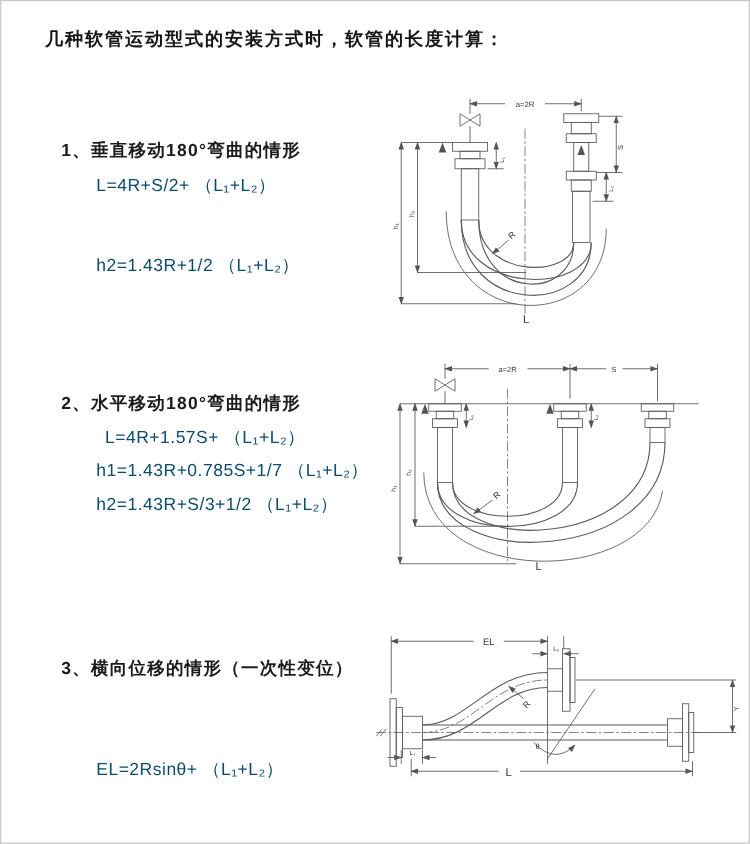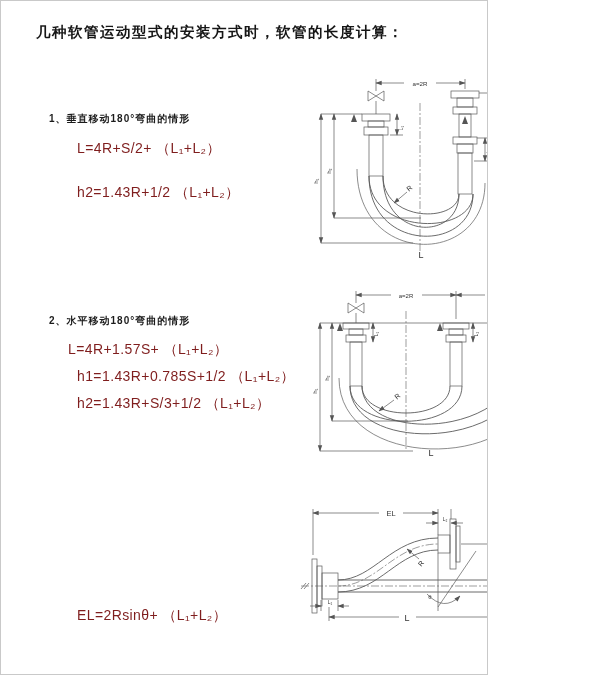--- a/index.html
+++ b/index.html
@@ -1,49 +1,50 @@
 <!DOCTYPE html>
 <html><head>
 <meta charset="utf-8">
 <style>
   html,body{margin:0;padding:0;}
   .page{
-    position:relative;width:488px;height:675px;background:#ffffff;
+    position:relative;width:600px;height:675px;background:#ffffff;
     border:1px solid #c9c9c9;box-sizing:border-box;overflow:hidden;
     font-family:"Liberation Sans","DejaVu Sans",sans-serif;
   }
   .txt{position:absolute;white-space:nowrap;color:#1f1f1f;line-height:1.1;}
   .doc-title{font-size:14.5px;font-weight:700;letter-spacing:1.5px;color:#161616;}
-  .sec-head{font-size:10px;font-weight:700;letter-spacing:1px;color:#1b1b1b;}
-  .formula{font-size:14px;letter-spacing:.4px;color:#7f1d1d;}
+  .sec-head{font-size:14px;font-weight:700;letter-spacing:1px;color:#1b1b1b;}
+  .formula{font-size:14px;letter-spacing:.4px;color:#0c4a6e;}
   svg{position:absolute;overflow:visible;}
   svg line,svg path.s,svg rect.s,svg polyline{stroke:#5a5a5a;fill:none;}
   svg text{font-family:"Liberation Sans","DejaVu Sans",sans-serif;fill:#333;}
   .thin{stroke-width:.7;}
   .hose{stroke-width:.9;}
   .dash{stroke-dasharray:8 2 2 2;stroke-width:.6;}
   .mask{fill:#ffffff;stroke:none;}
   .solid{fill:#555;stroke:none;}
 </style>
 </head>
 <body>
 
 <div class="page">
 
   <div class="txt doc-title" style="left:35px;top:24px">几种软管运动型式的安装方式时，软管的长度计算：</div>
 
   <div class="txt sec-head" style="left:48px;top:112px">1、垂直移动180°弯曲的情形</div>
   <div class="txt formula" style="left:76px;top:140px">L=4R+S/2+ （L₁+L₂）</div>
-  <div class="txt formula" style="left:76px;top:184px">h2=1.43R+1/2 （L₁+L₂）</div>
+  <div class="txt formula" style="left:76px;top:204px">h2=1.43R+1/2 （L₁+L₂）</div>
 
   <div class="txt sec-head" style="left:48px;top:314px">2、水平移动180°弯曲的情形</div>
-  <div class="txt formula" style="left:67px;top:341px">L=4R+1.57S+ （L₁+L₂）</div>
-  <div class="txt formula" style="left:76px;top:368px">h1=1.43R+0.785S+1/2 （L₁+L₂）</div>
+  <div class="txt formula" style="left:83px;top:341px">L=4R+1.57S+ （L₁+L₂）</div>
+  <div class="txt formula" style="left:76px;top:368px">h1=1.43R+0.785S+1/7 （L₁+L₂）</div>
   <div class="txt formula" style="left:76px;top:395px">h2=1.43R+S/3+1/2 （L₁+L₂）</div>
 
+  <div class="txt sec-head" style="left:48px;top:526px">3、横向位移的情形（一次性变位）</div>
   <div class="txt formula" style="left:76px;top:607px">EL=2Rsinθ+ （L₁+L₂）</div>
 
   <svg style="left:312px;top:70px" width="280" height="190" viewBox="0 0 280 190">
     <defs>
       <marker id="ar1" viewBox="0 0 10 10" refX="9" refY="5" markerWidth="9" markerHeight="9" orient="auto-start-reverse">
         <path d="M0,1.5 L10,5 L0,8.5 z" fill="#555"></path>
       </marker>
       <pattern id="hx1" width="4.5" height="4.5" patternUnits="userSpaceOnUse">
         <path d="M0,4.5 L4.5,0 M0,0 L4.5,4.5" stroke="#8a8a8a" stroke-width="0.55" fill="none"></path>
       </pattern>

